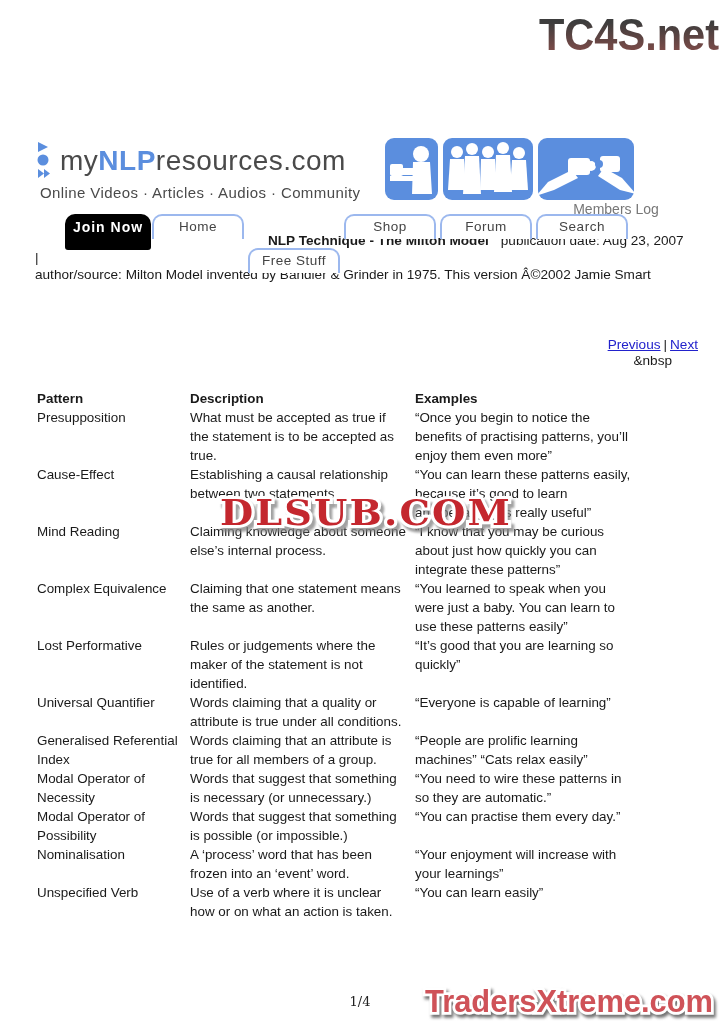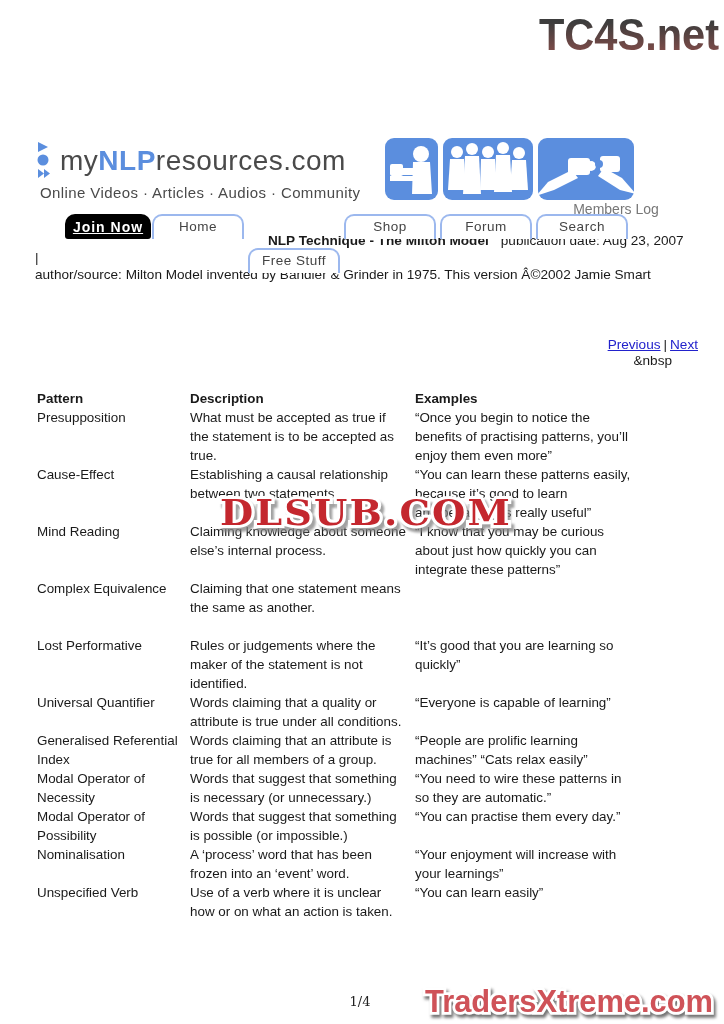--- a/index.html
+++ b/index.html
@@ -21,23 +21,23 @@
   .tagline { margin-top:4px; margin-left:4px; font-size:15px; color:#4a4a4a; letter-spacing:0.4px; }
   .tile { position:absolute; top:138px; height:62px; background:#5b8ede; border-radius:9px; }
   .tile-1 { left:385px; width:53px; }
   .tile-2 { left:443px; width:90px; }
   .tile-3 { left:538px; width:96px; }
   .tile svg { width:100%; height:100%; display:block; }
   .members { position:absolute; top:201px; left:569px; width:94px; text-align:center;
              font-size:14px; color:#777; }
   
   .nav { position:absolute; top:214px; left:0; width:724px; height:26px; z-index:5; }
-  .join-btn { position:absolute; left:65px; top:0; width:86px; height:25px; background:#000;
+  .join-btn { position:absolute; left:65px; top:0; width:86px; height:36px; background:#000;
               color:#fff; font-weight:bold; font-size:14px; letter-spacing:1px;
-              text-align:center; line-height:26px; border-radius:10px 10px 3px 3px;text-decoration:underline; }
+              text-align:center; line-height:26px; border-radius:10px 10px 3px 3px; }
   .tab { position:absolute; top:0; width:92px; height:25px; background:#fff;
          border:2px solid #9cb8ee; border-bottom:none; border-radius:10px 10px 0 0;
          color:#444; font-size:13.5px; text-align:center; line-height:22px; letter-spacing:0.5px; }
   .tab-0 { left:152px; } .tab-1 { left:248px;margin-top:34px; } .tab-2 { left:344px; }
   .tab-3 { left:440px; } .tab-4 { left:536px; }
   
   .title-line { position:absolute; left:268px; top:233px; font-size:13.6px; z-index:1; white-space:nowrap; }
   .title-line b { font-weight:bold; }
   .pub-date { margin-left:12px; }
   .pipe-char { position:absolute; left:35px; top:250px; font-size:13.6px; }
@@ -174,20 +174,23 @@
       <div class="cell c-ex">“I know that you may be curious
 about just how quickly you can
 integrate these patterns”</div>
       <div class="cell c-desc">Claiming knowledge about someone
 else’s internal process.</div>
     </div>
     <div class="trow h3">
       <div class="cell c-pat">Complex  Equivalence</div>
       <div class="cell c-desc">Claiming that one statement means
 the same as another.</div>
+      <div class="cell c-ex">“You learned to speak when you
+were just a baby. You can learn to
+use these patterns easily”</div>
     </div>
     <div class="trow h3">
       <div class="cell c-pat">Lost Performative</div>
       <div class="cell c-desc">Rules or judgements where the
 maker of the statement is not
 identified.</div>
       <div class="cell c-ex">“It’s good that you are learning so
 quickly”</div>
     </div>
     <div class="trow h2">

